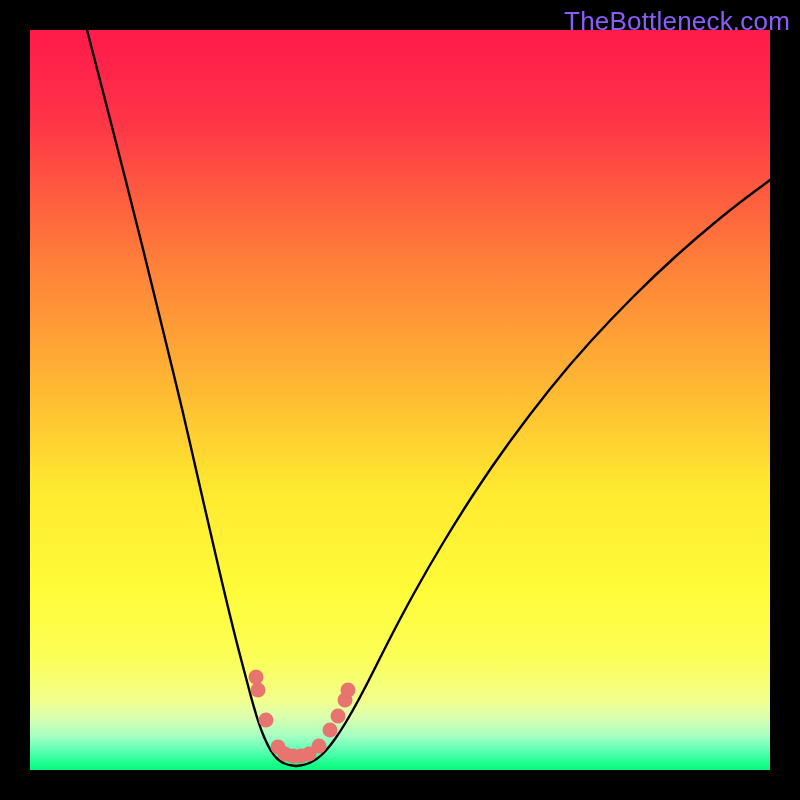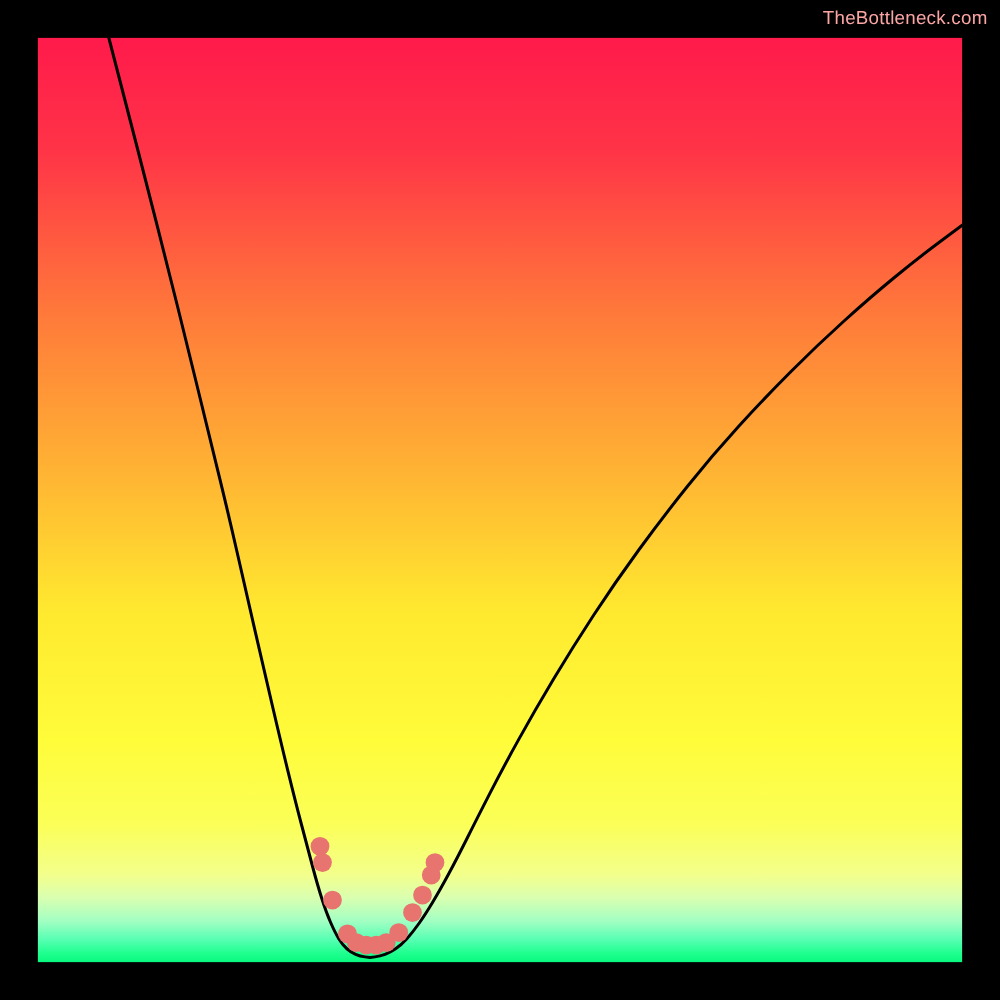--- a/index.html
+++ b/index.html
@@ -31,22 +31,22 @@
     position: absolute;
     top: 0;
     left: 0;
     width: 100%;
     height: 100%;
   }
   .watermark {
     position: absolute;
     top: 6px;
     right: 10px;
-    color: #fca5a5;
-    font-size: 15px;
+    color: #8b5cf6;
+    font-size: 26px;
     font-weight: 500;
     letter-spacing: 0.2px;
     user-select: none;
   }
   svg.curve {
     position: absolute;
     top: 0;
     left: 0;
     width: 740px;
     height: 740px;

